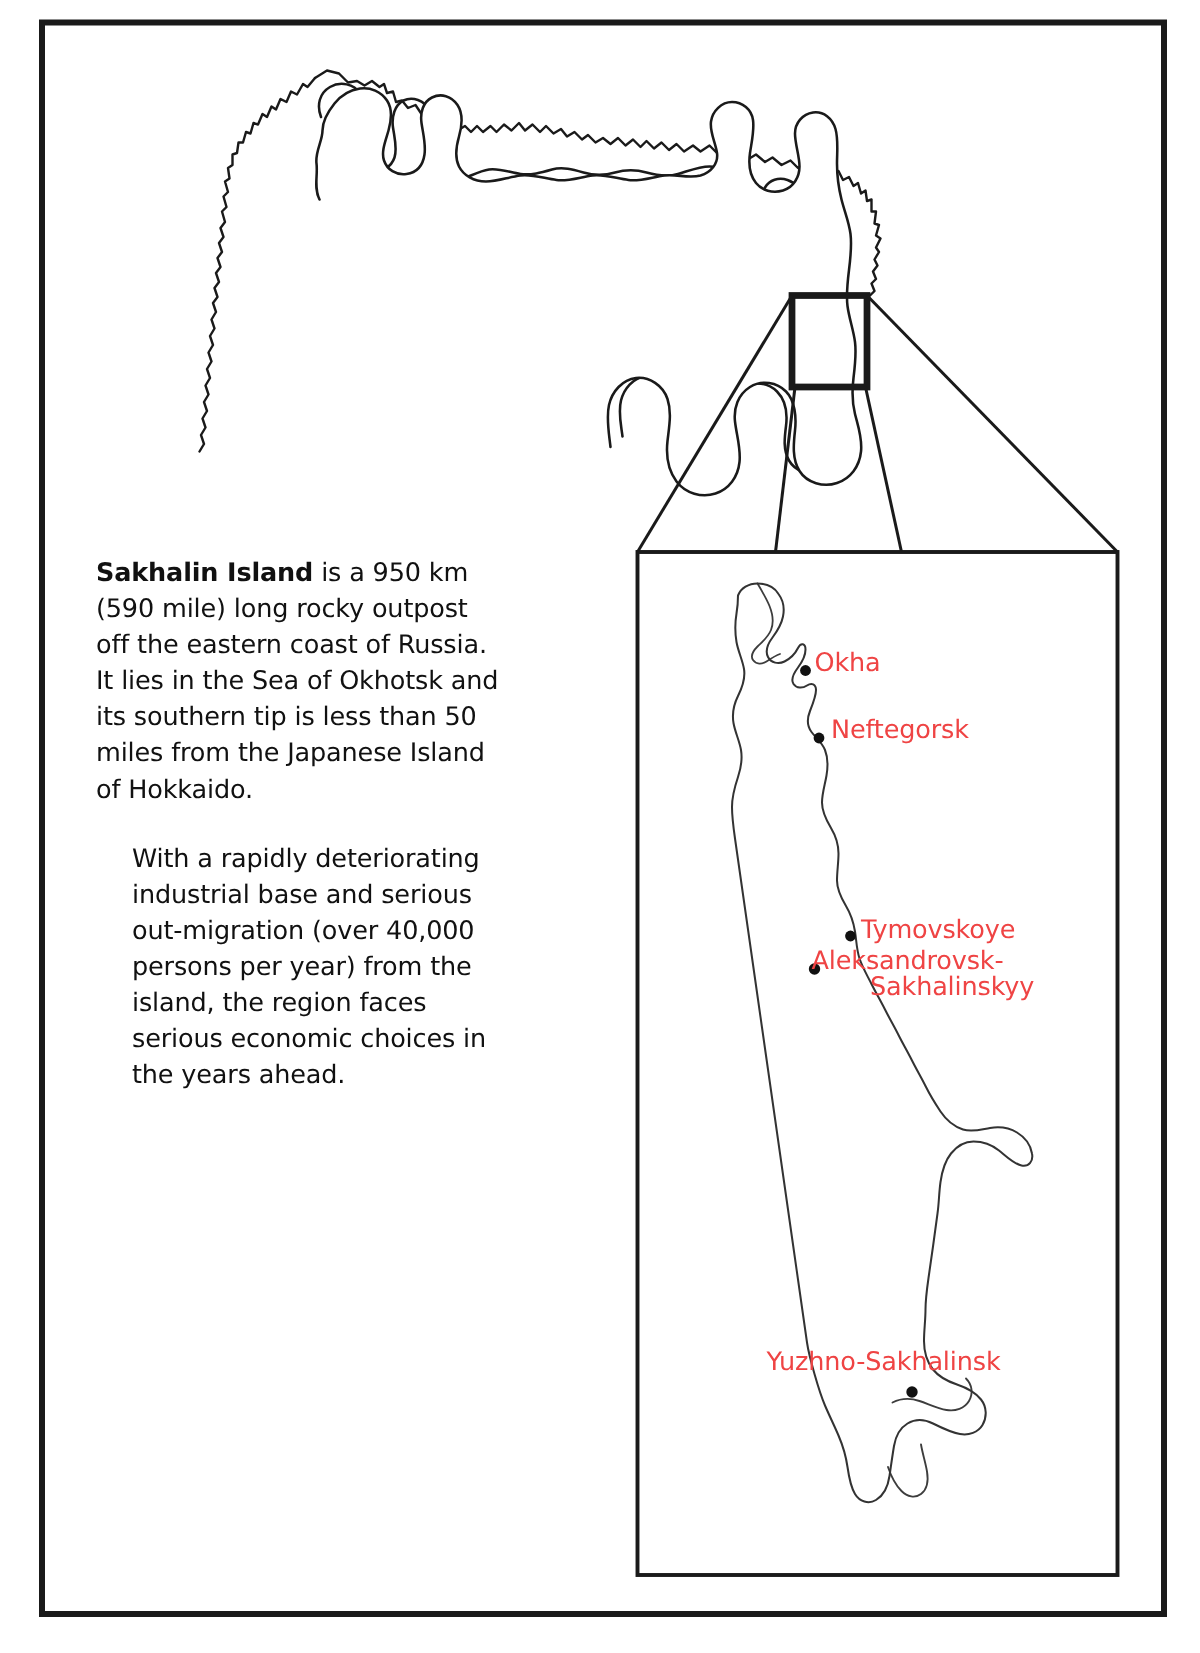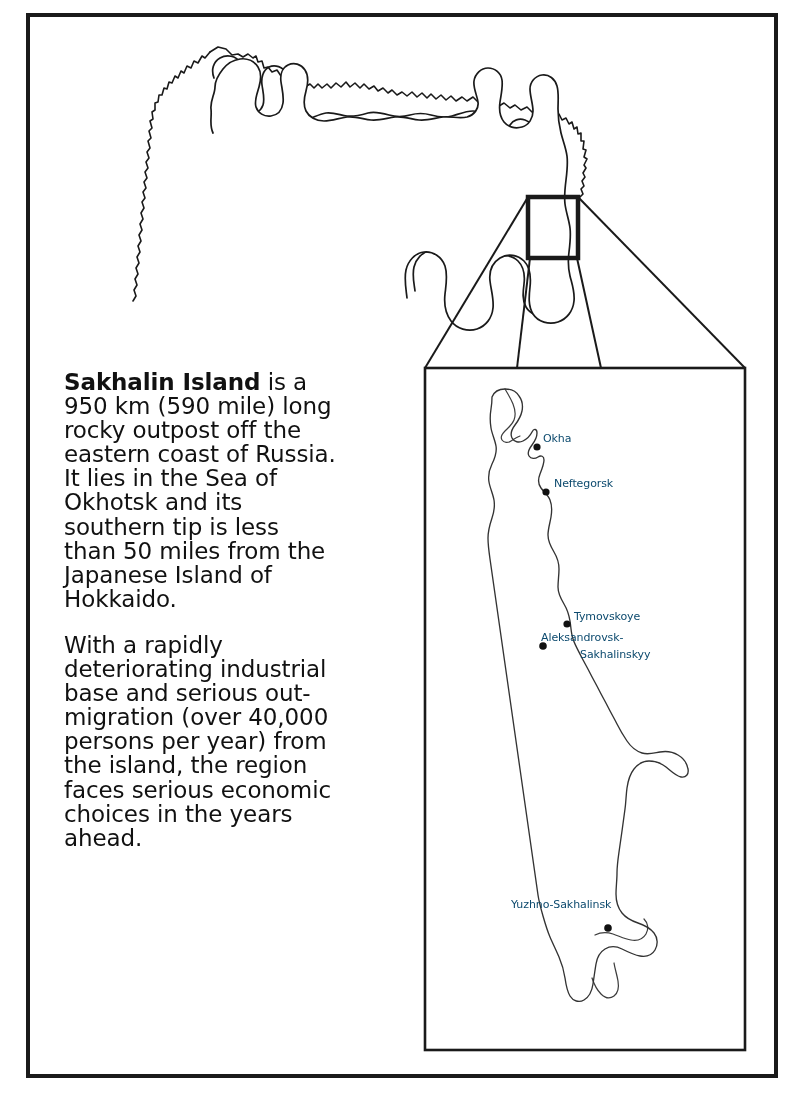--- a/index.html
+++ b/index.html
@@ -37,33 +37,33 @@
     height: 1102px;
   }
   #text-block {
     position: absolute;
     left: 64px;
     top: 370px;
     width: 272px;
   }
   #text-block p {
     margin: 0 0 22px 0;
-    font-size: 23px;
+    font-size: 17px;
     line-height: 24.1px;
     color: #111111;
     letter-spacing: -0.1px;
   }
-  #text-block p:last-child { margin-bottom: 0; }
+  #text-block p:last-child { margin-bottom: 0; margin-left: 24px; }
   #text-block b {
     font-weight: bold;
   }
   .map-label {
     position: absolute;
-    font-size: 11px;
-    color: #0c4a6e;
+    font-size: 17px;
+    color: #ef4444;
     white-space: nowrap;
     letter-spacing: -0.1px;
   }
 </style>
 </head>
 <body>
 
 <div id="page">
 
   <div id="outer-border"></div>

